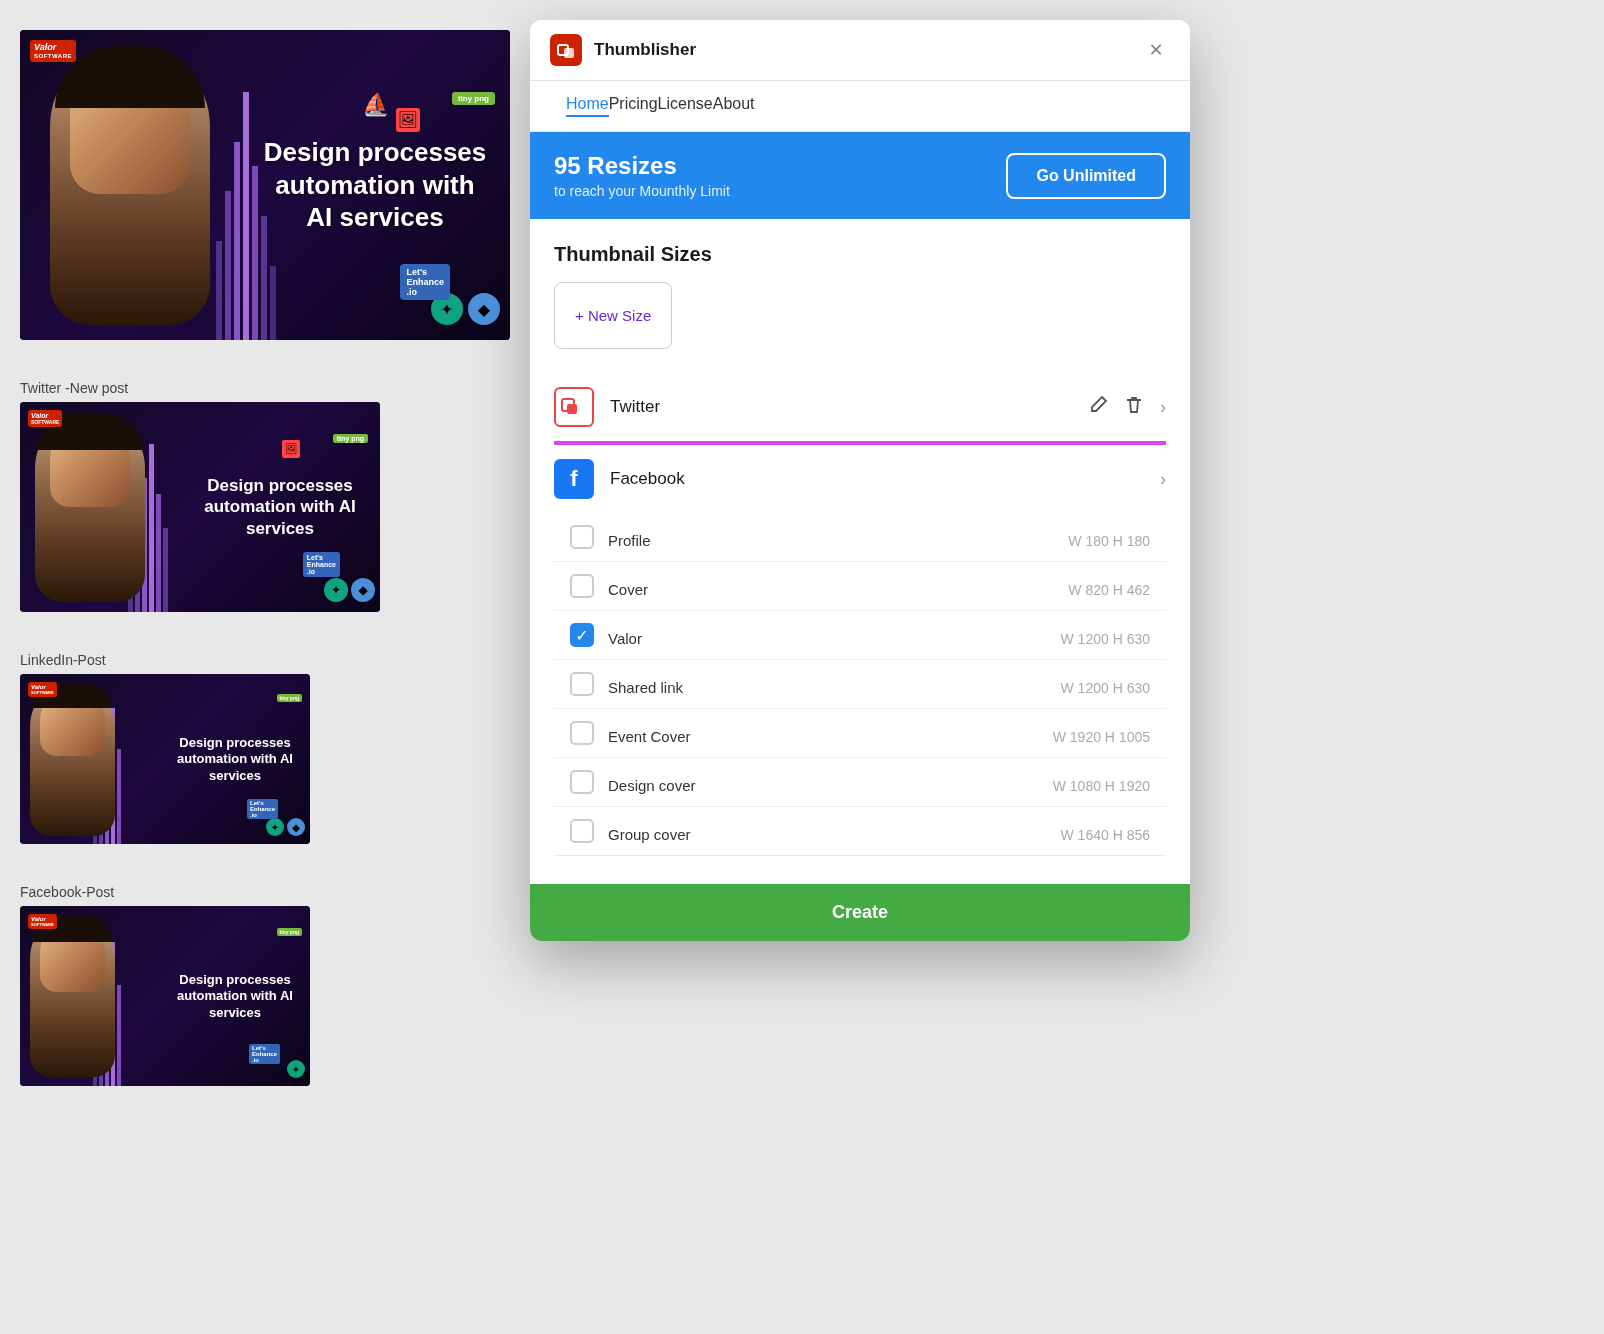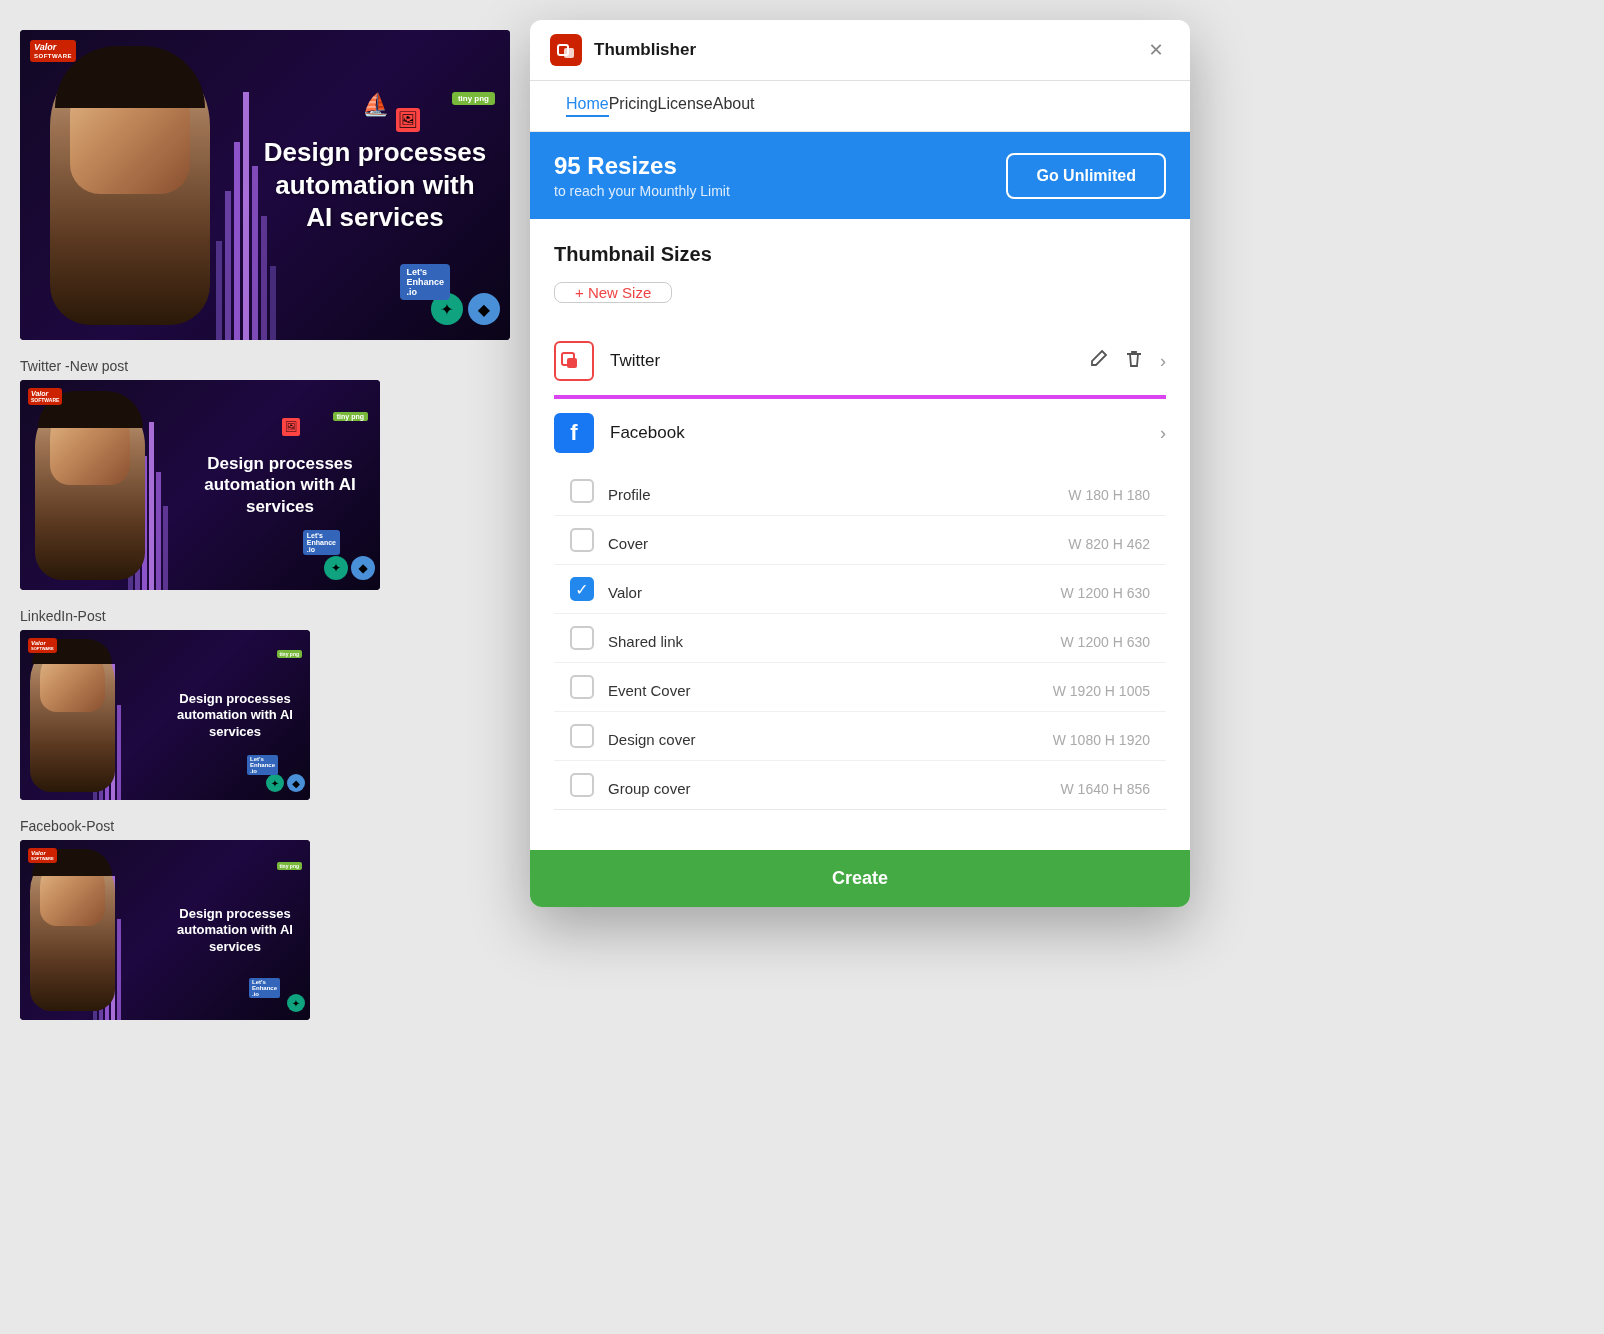--- a/index.html
+++ b/index.html
@@ -33,21 +33,21 @@
       position: relative;
       display: flex;
       align-items: center;
       margin-bottom: 18px;
     }
 
     .thumbnail-label {
       font-size: 14px;
       color: #444;
       margin-bottom: 6px;
-      margin-top: 0;
+      margin-top: 22px;
     }
 
     .small-thumbnail {
       width: 360px;
       height: 210px;
       background: linear-gradient(135deg, #1a0a2e 0%, #0d0520 40%, #1a0535 100%);
       border-radius: 4px;
       overflow: hidden;
       position: relative;
       margin-bottom: 18px;
@@ -238,27 +238,27 @@
       align-items: center;
       justify-content: space-between;
     }
 
     .dropdown-arrow {
       color: #2288ee;
       font-size: 14px;
     }
 
     .new-size-btn {
-      padding: 1px 20px;
+      padding: 24px 20px;
       border: 1px solid #ccc;
       border-radius: 8px;
       background: white;
       font-size: 15px;
       font-weight: 500;
-      color: #ef4444;
+      color: #6d28d9;
       cursor: pointer;
       white-space: nowrap;
     }
 
     
     .platform-item {
       display: flex;
       align-items: center;
       padding: 14px 0;
       border-bottom: 4px solid #d946ef;
@@ -375,21 +375,21 @@
     
     .create-btn {
       width: 100%;
       padding: 18px;
       background: #44aa44;
       color: white;
       font-size: 18px;
       font-weight: 700;
       border: none;
       cursor: pointer;
-      margin-top: 16px;
+      margin-top: 4px;
     }
 
     
     .main-content::-webkit-scrollbar { width: 6px; }
     .main-content::-webkit-scrollbar-track { background: #f1f1f1; }
     .main-content::-webkit-scrollbar-thumb { background: #ccc; border-radius: 3px; }
   </style>
 </head>
 <body>
 

